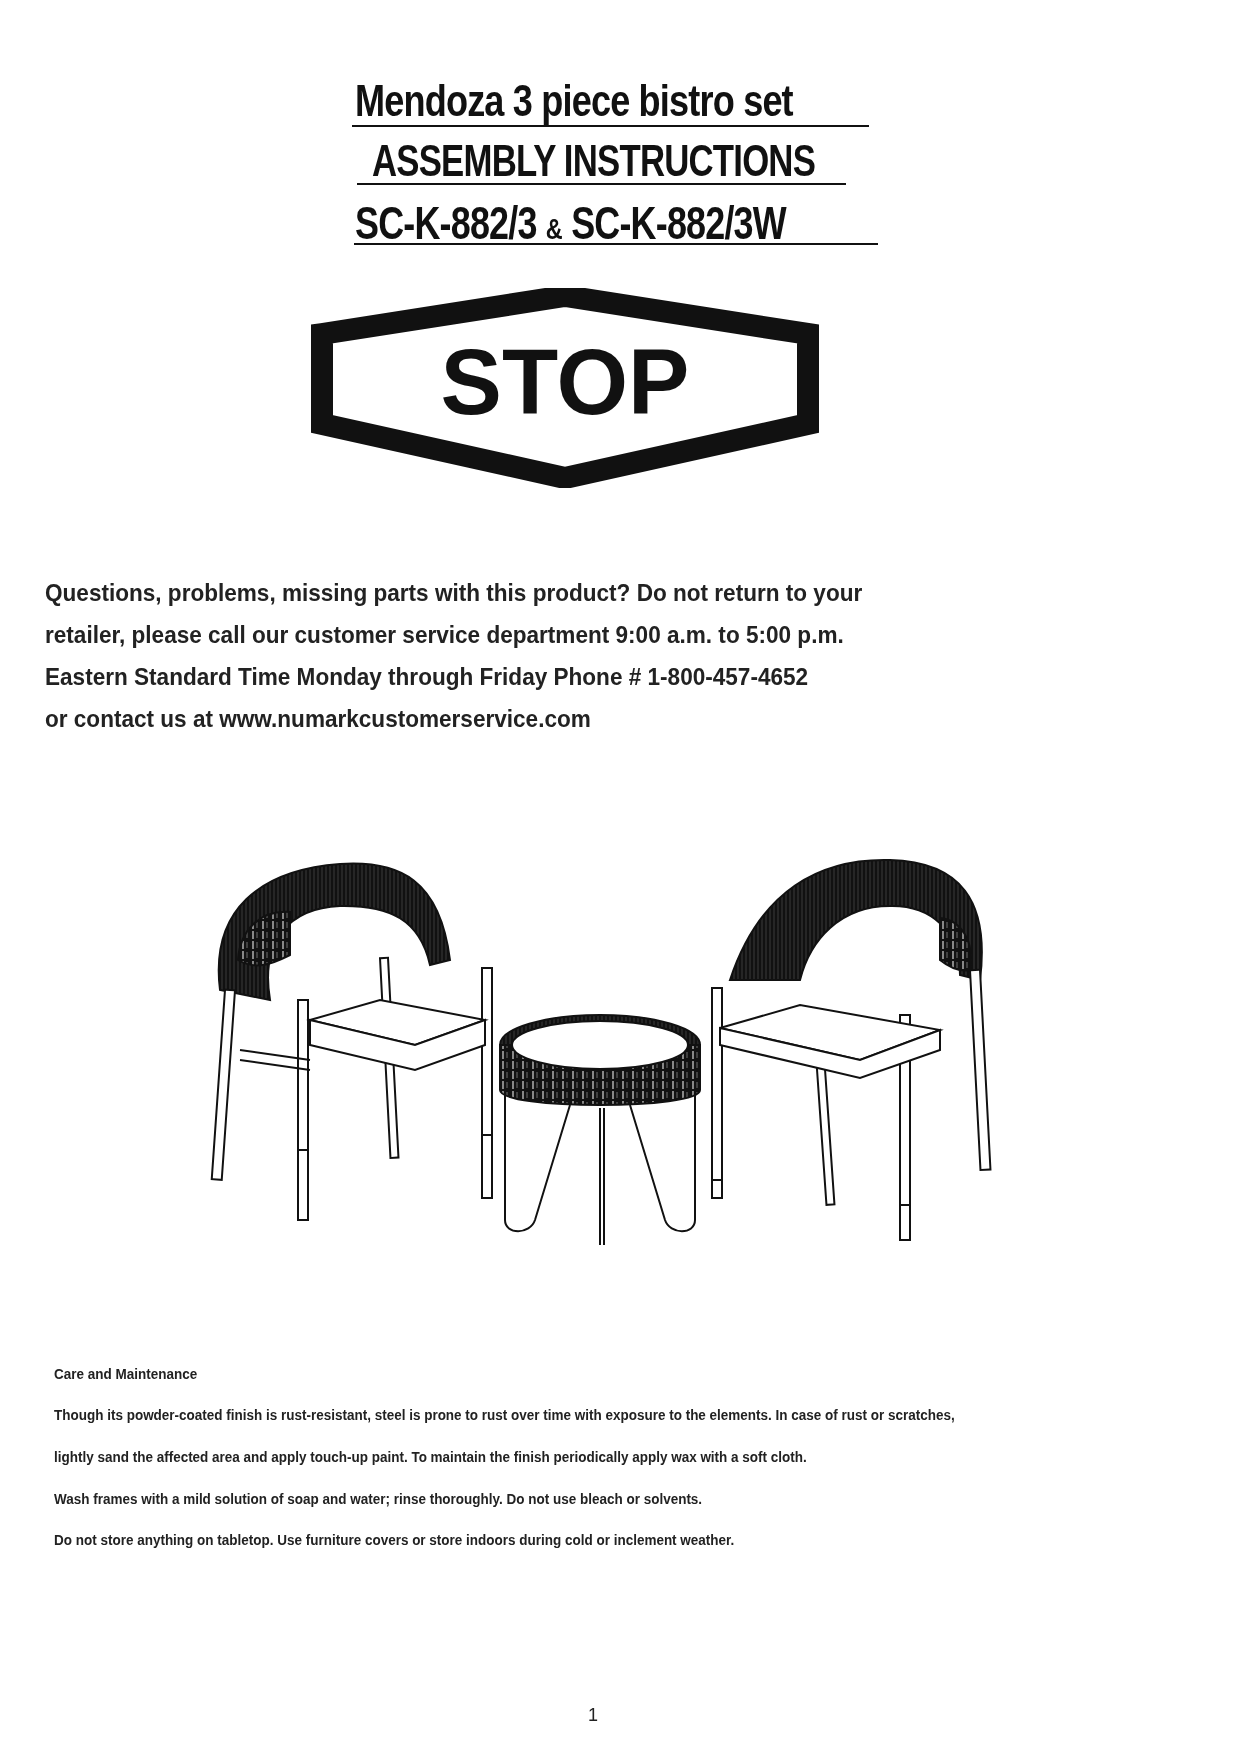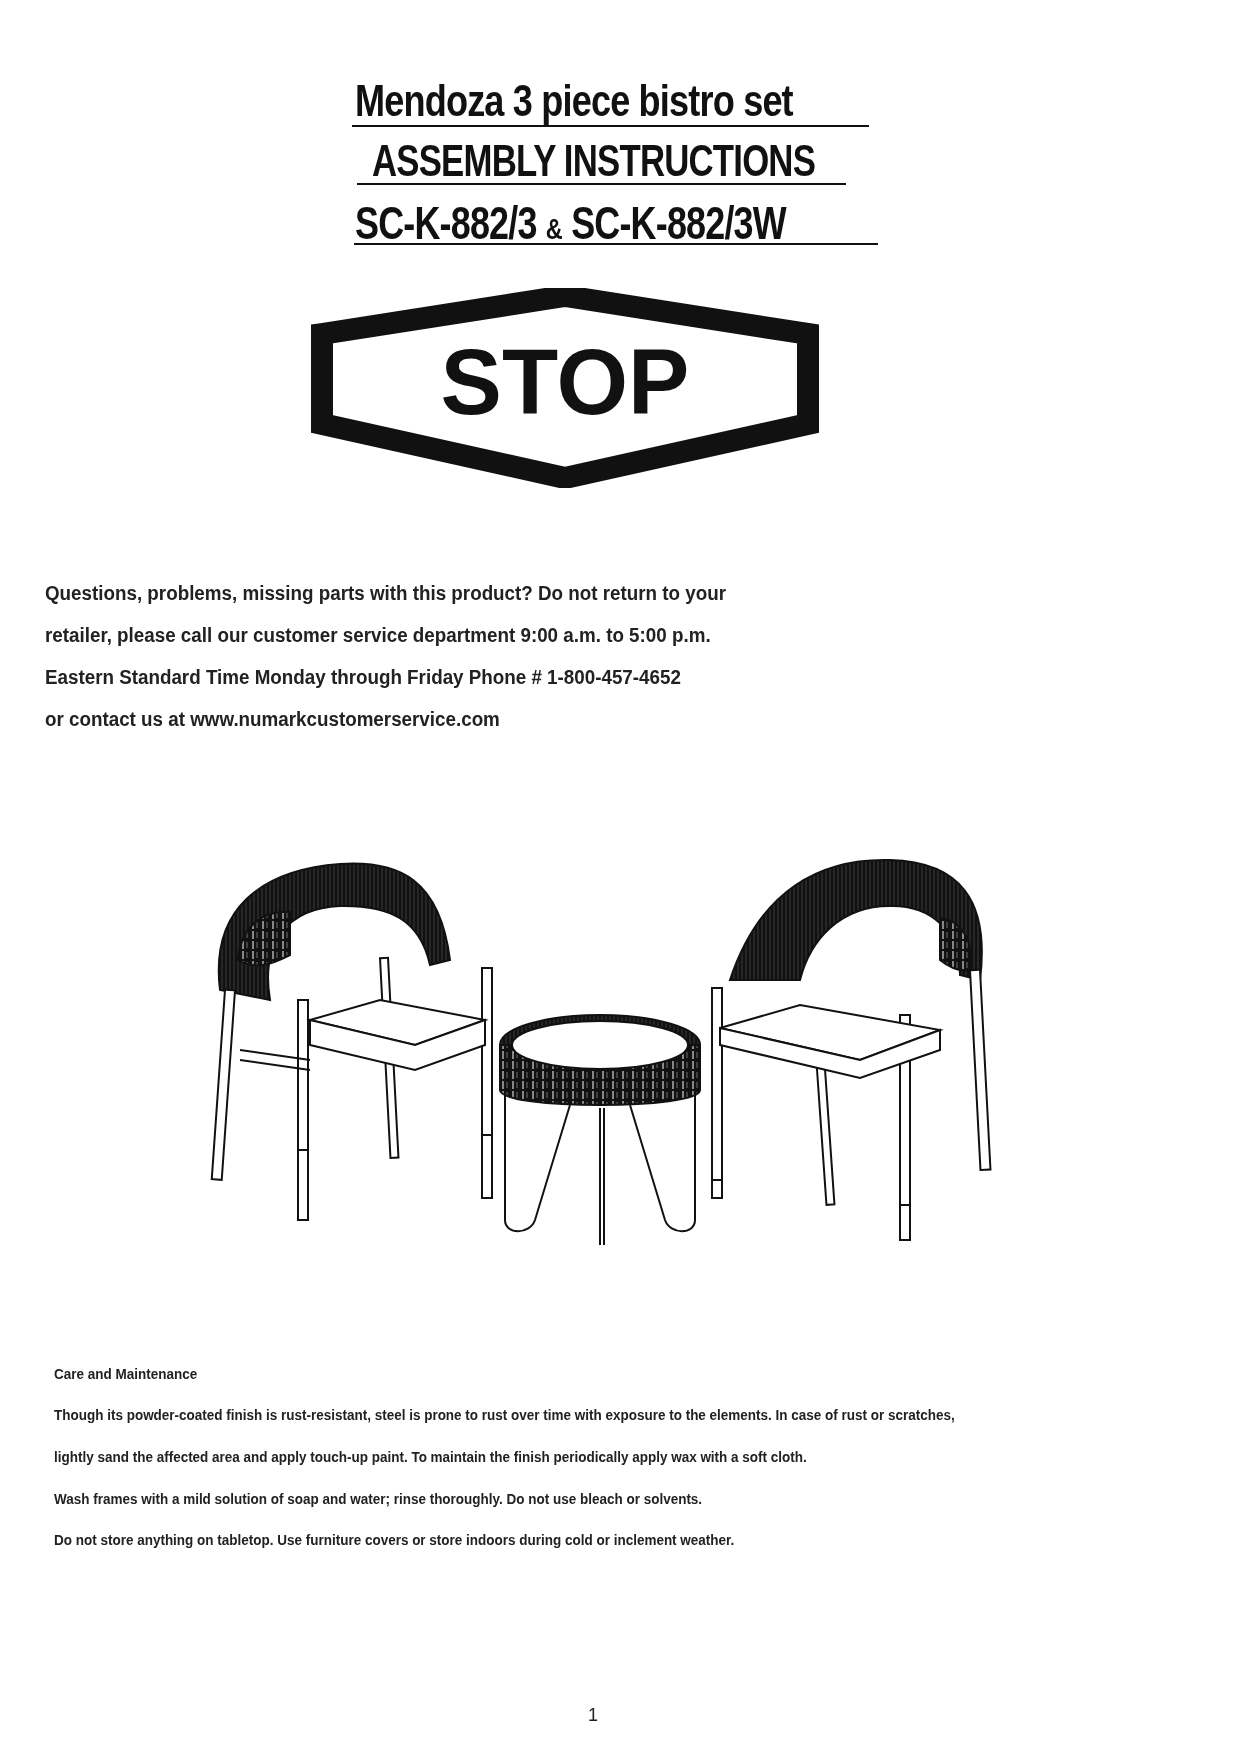--- a/index.html
+++ b/index.html
@@ -9,21 +9,21 @@
     #t1 { left: 355px; top: 76px; font-size: 44px; transform: scaleX(0.82); }
     #r1 { left: 352px; top: 125px; width: 517px; }
     #t2 { left: 372px; top: 136px; font-size: 44px; transform: scaleX(0.79); }
     #r2 { left: 357px; top: 183px; width: 489px; }
     #t3 { left: 355px; top: 196px; font-size: 46px; transform: scaleX(0.78); }
     #t3 .amp { font-size: 30px; }
     #r3 { left: 354px; top: 243px; width: 524px; }
 
     #stop-sign { position: absolute; left: 310px; top: 288px; width: 600px; height: 200px; }
 
-    #notice { position: absolute; left: 45px; top: 572px; width: 1160px; font-size: 20px; font-weight: bold; line-height: 42px; color: #222; }
+    #notice { position: absolute; left: 45px; top: 572px; width: 1160px; font-size: 24px; font-weight: bold; line-height: 42px; color: #222; }
     #notice div { white-space: nowrap; transform: scaleX(0.94); transform-origin: left top; }
 
     #illustration { position: absolute; left: 200px; top: 850px; width: 840px; height: 400px; }
 
     #care { position: absolute; left: 54px; top: 1366px; width: 1160px; font-size: 14.5px; font-weight: bold; color: #222; }
     #care .care-line { position: absolute; left: 0; white-space: nowrap; transform: scaleX(0.93); transform-origin: left top; }
 
     #page-number { position: absolute; left: 588px; top: 1705px; font-size: 18px; color: #222; }
   </style>
 </head>

